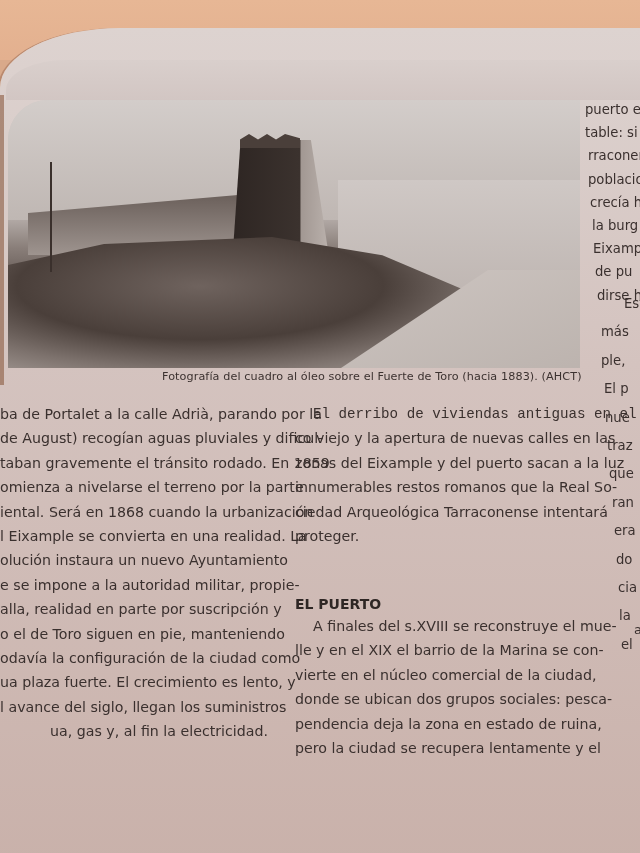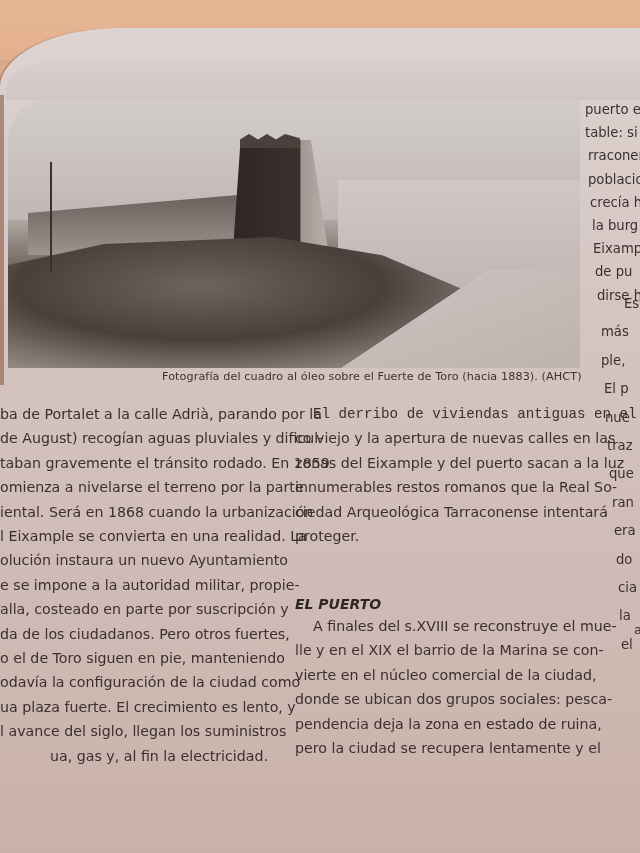--- a/index.html
+++ b/index.html
@@ -53,21 +53,21 @@
     font-size:11.2px; color:#3c3230; letter-spacing:0.1px; white-space:nowrap;
   }
   .col {
     position:absolute; font-size:14.2px; color:#3a302e; line-height:24.4px;
   }
   .col p { margin:0; white-space:nowrap; }
   .col-left { left:0; top:402px; width:268px; text-align:right; }
   .col-left p { text-align:right; }
   .col-mid { left:295px; top:402px; width:300px; }
   .col-mid .indent { padding-left:18px;font-family:Liberation Mono, monospace; }
-  .heading { position:absolute; left:295px; top:596px; font-weight:bold; font-size:14px; color:#2e2624;font-style:italic; }
+  .heading { position:absolute; left:295px; top:596px; font-weight:bold; font-size:14px; color:#2e2624; }
   .col-mid2 { left:295px; top:614px; width:320px; }
   .col-right { position:absolute; left:585px; top:98px; font-size:13.2px; color:#3a302e; line-height:23.2px; }
   .col-right p { margin:0; white-space:nowrap; }
   .col-right2 { position:absolute; left:585px; top:288px; font-size:13.2px; color:#3a302e; line-height:24.4px; }
   .col-right2 p { margin:4px; white-space:nowrap; }
   .col-right3 { position:absolute; left:634px; top:618px; font-size:13px; color:#3a302e; line-height:24px; }
   .col-right3 p { margin:0; }
   .spine { position:absolute; left:0; top:95px; width:4px; height:290px; background:#8a5a40; opacity:0.6; }
 </style>
 </head>
@@ -93,22 +93,21 @@
 
 <div class="col col-left">
   <p>ba de Portalet a la calle Adrià, parando por la</p>
   <p>de August) recogían aguas pluviales y dificul-</p>
   <p>taban gravemente el tránsito rodado. En 1859</p>
   <p>omienza a nivelarse el terreno por la parte</p>
   <p>iental. Será en 1868 cuando la urbanización</p>
   <p>l Eixample se convierta en una realidad. La</p>
   <p>olución instaura un nuevo Ayuntamiento</p>
   <p>e se impone a la autoridad militar, propie-</p>
-  <p>alla, costeado en parte por suscripción y</p>
-  <p>da de los ciudadanos. Pero otros fuertes,</p>
+  <p>alla, realidad en parte por suscripción y</p>
   <p>o el de Toro siguen en pie, manteniendo</p>
   <p>odavía la configuración de la ciudad como</p>
   <p>ua plaza fuerte. El crecimiento es lento, y</p>
   <p>l avance del siglo, llegan los suministros</p>
   <p>ua, gas y, al fin la electricidad.</p>
 </div>
 
 <div class="col col-mid">
   <p class="indent">El derribo de viviendas antiguas en el cas-</p>
   <p>co viejo y la apertura de nuevas calles en las</p>

